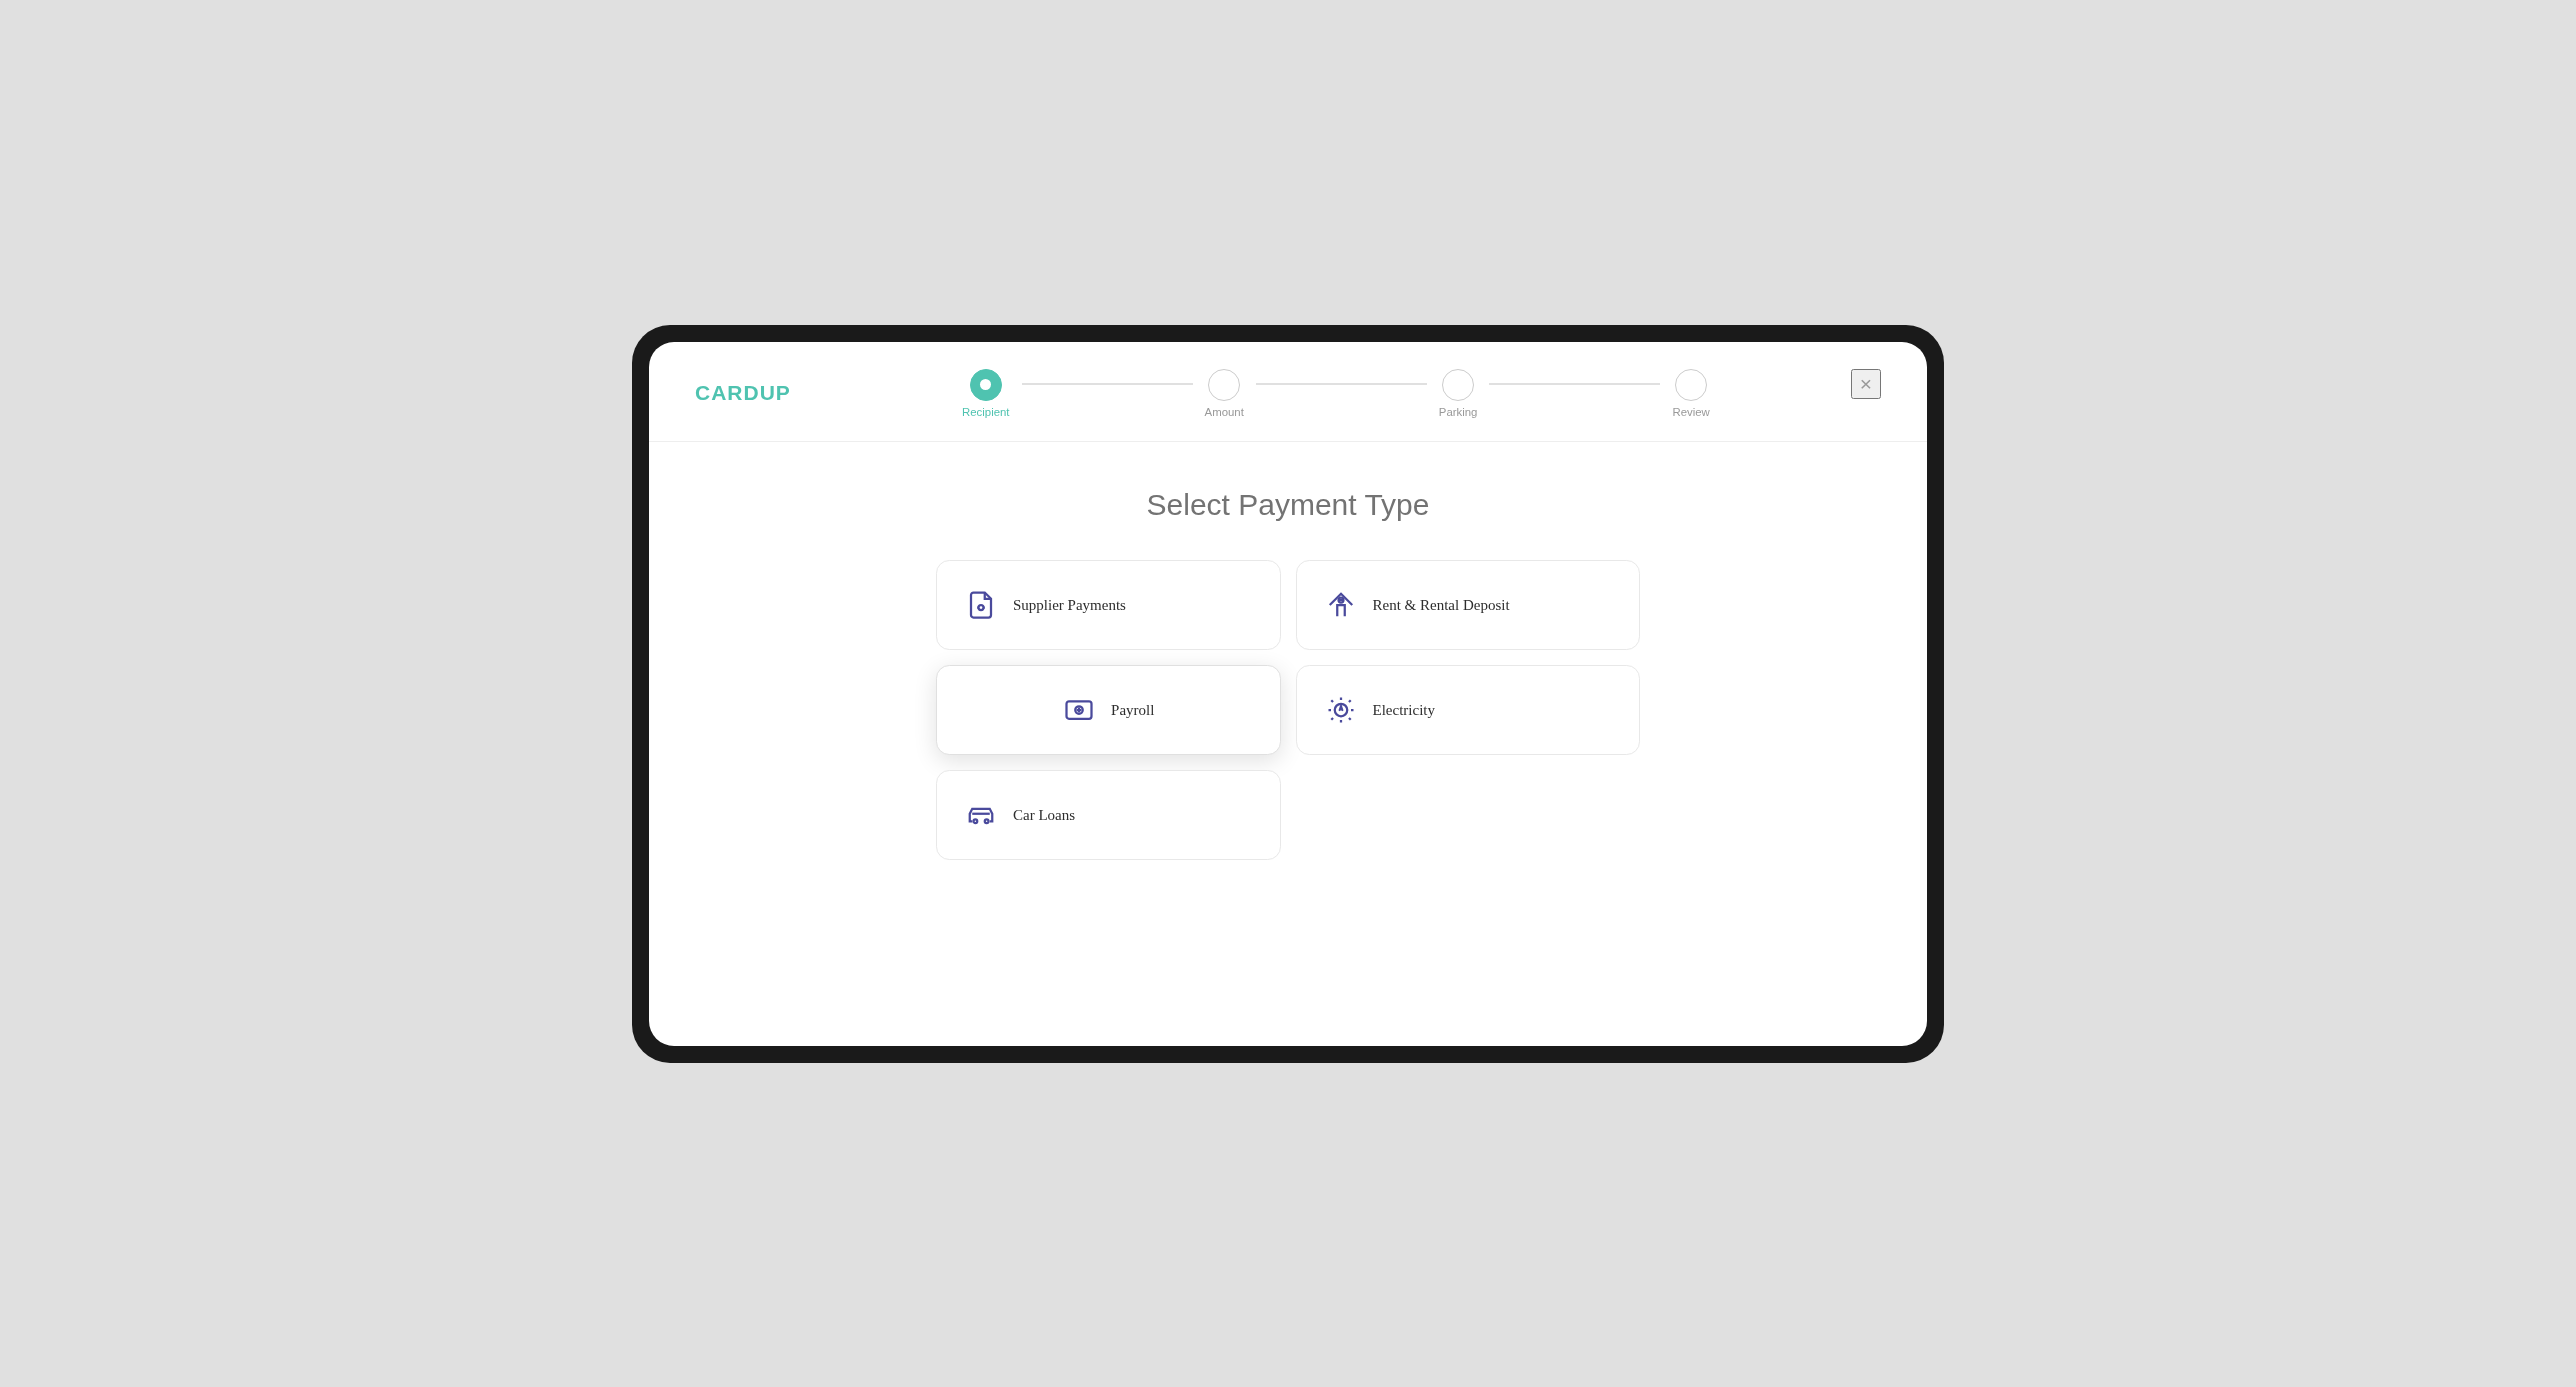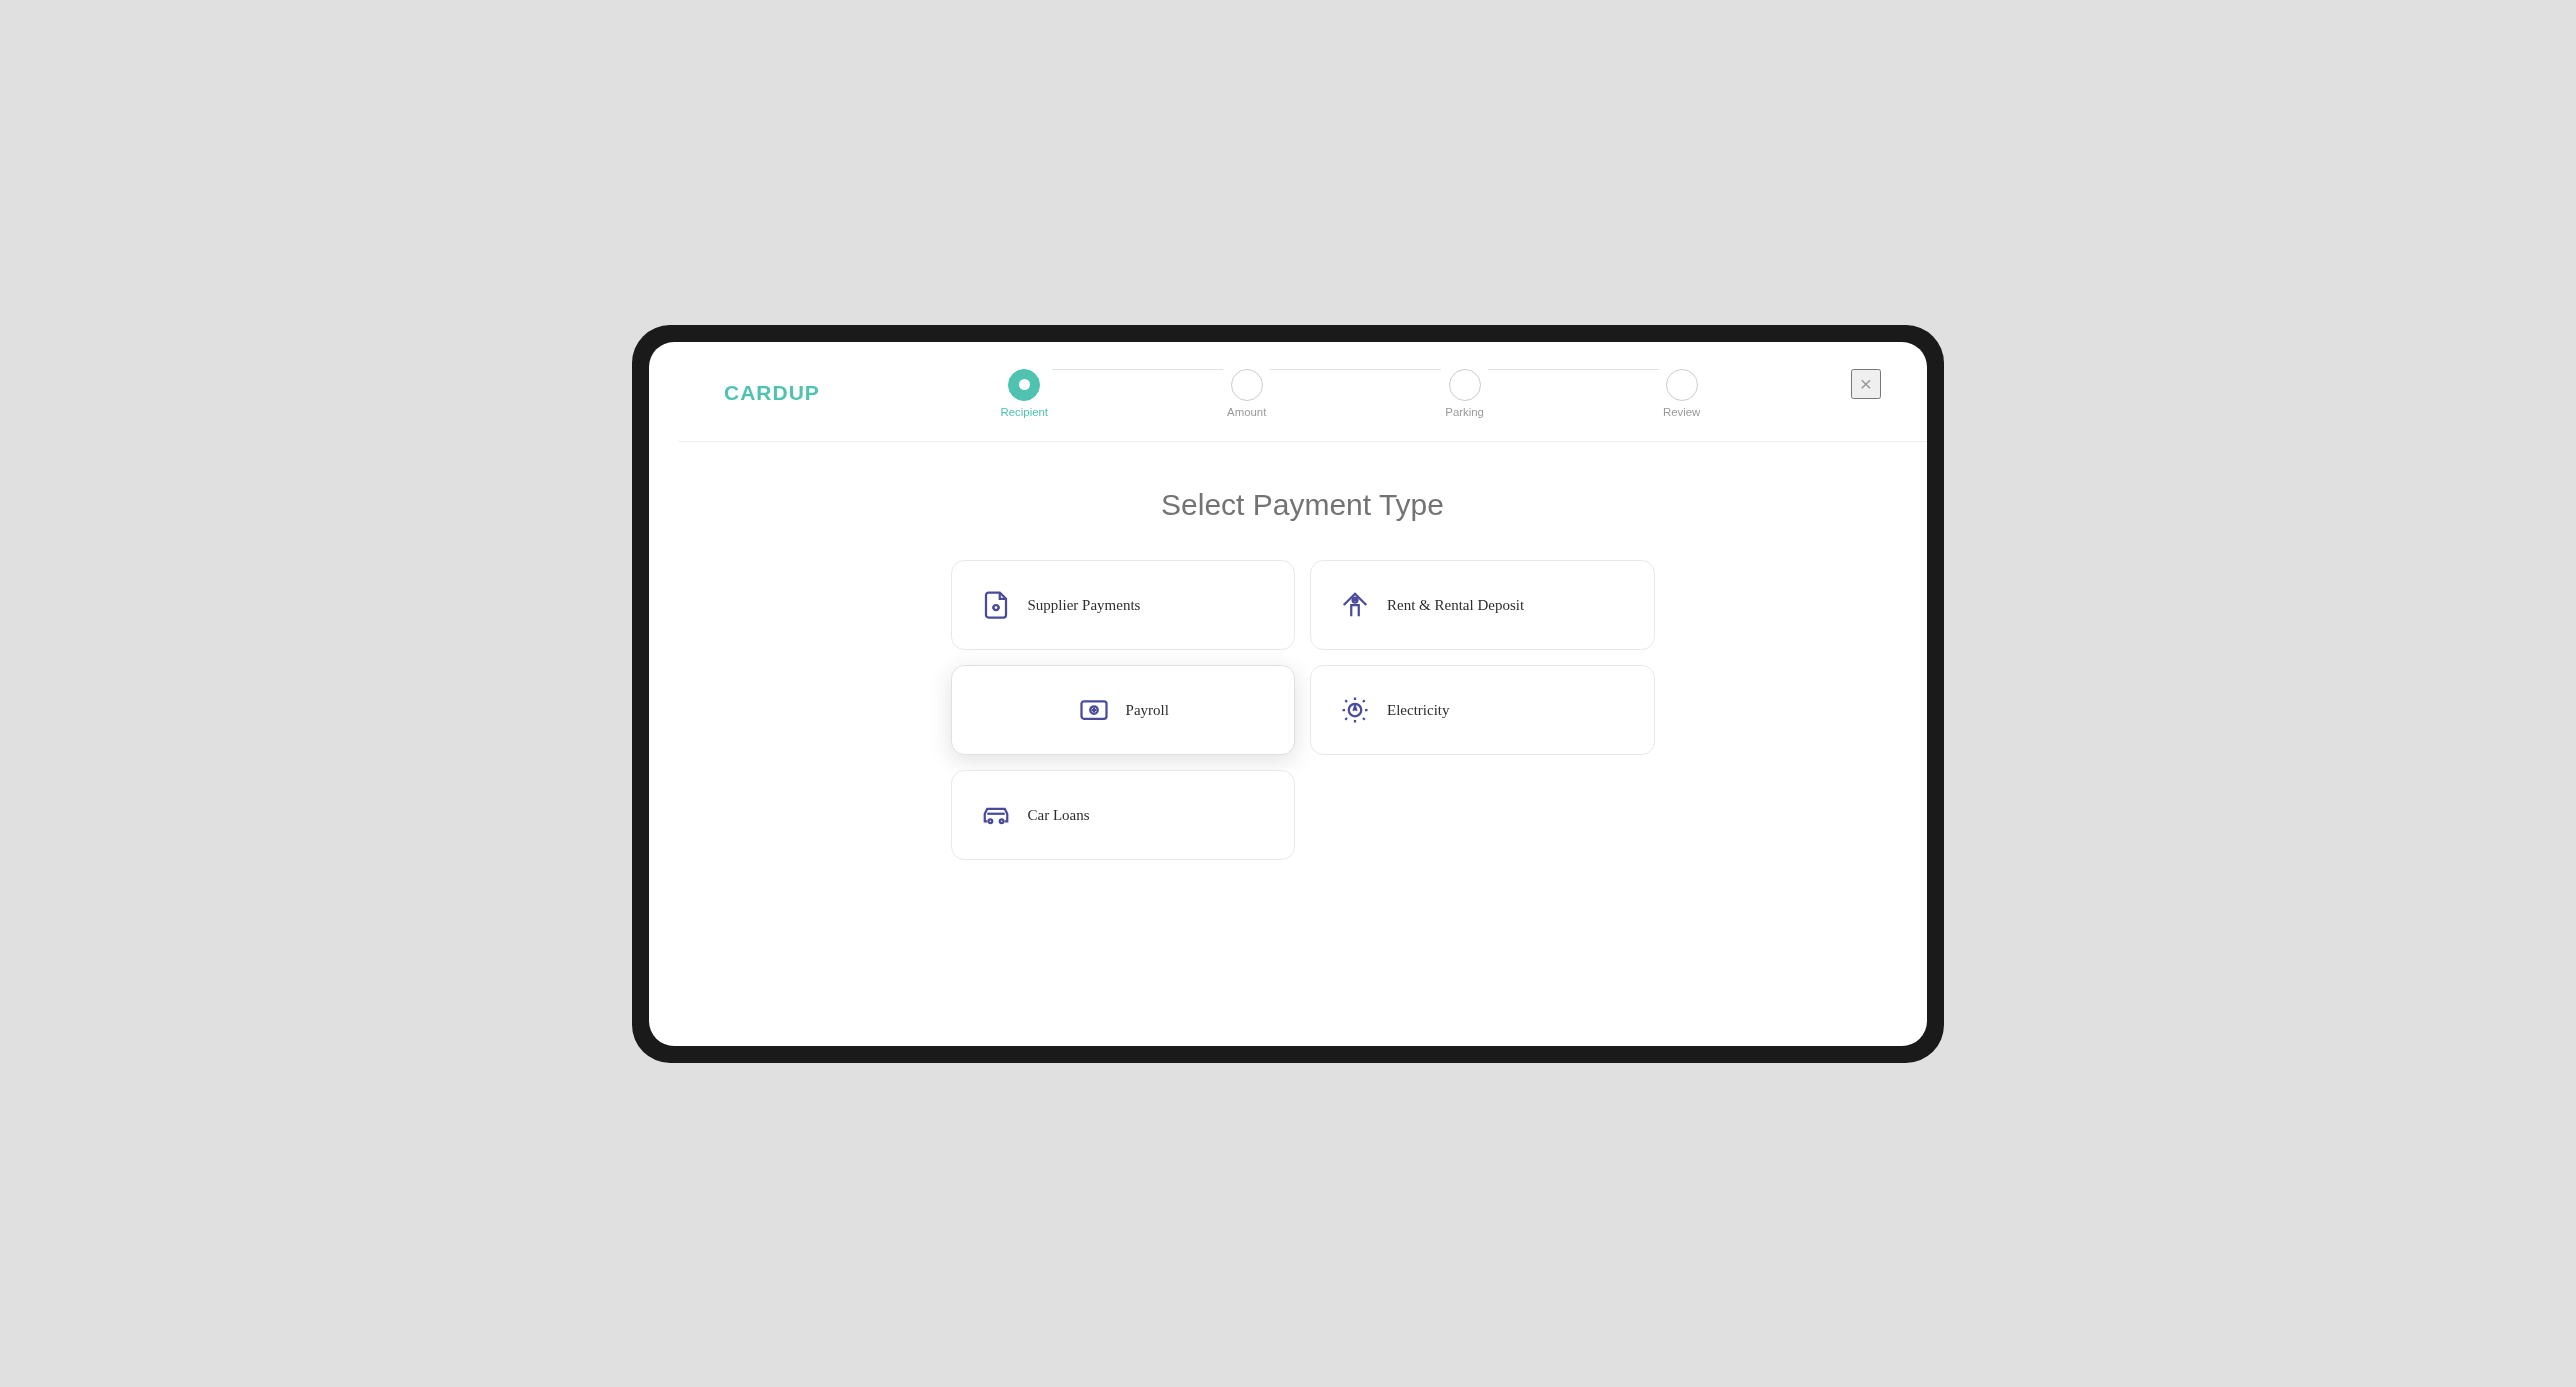--- a/index.html
+++ b/index.html
@@ -21,21 +21,20 @@
       max-width: 98vw;
     }
 
     .modal-inner {
       background: #ffffff;
       border-radius: 25px;
       width: 100%;
       min-height: 704px;
       position: relative;
       overflow: hidden;
-      padding-left: 29px;
     }
 
     
     .header {
       display: flex;
       align-items: center;
       padding: 27px 46px 0 46px;
       position: relative;
     }
 
@@ -46,24 +45,24 @@
       letter-spacing: 1px;
       flex-shrink: 0;
     }
 
     .logo span {
       color: #4fc3b0;
     }
 
     .stepper {
       display: flex;
-      align-items: flex-start;
+      align-items: center;
       justify-content: center;
       flex: 1;
-      gap: 4px;
+      gap: 12px;
     }
 
     .step {
       display: flex;
       flex-direction: column;
       align-items: center;
       position: relative;
     }
 
     .step-circle {

